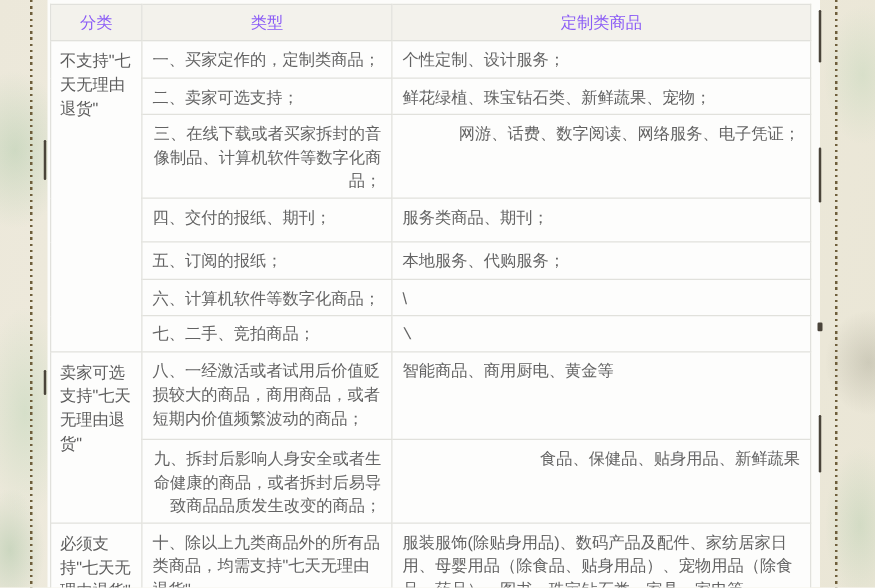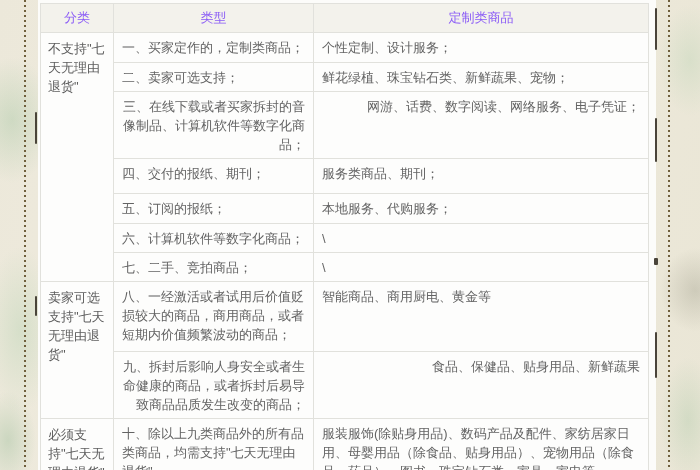--- a/index.html
+++ b/index.html
@@ -80,21 +80,21 @@
   td.cat {
     padding: 6px 6px 4px 7px;
     color: #5d5d5d;
   }
   td.type, td.ex {
     padding: 5px 8px 4px 8px;
   }
   tr.h-header { height: 29px; }
   tr.h30 { height: 30px; }
   tr.h28 { height: 28px; }
-  tr.h27 { height: 27px; }
+  tr.h27 { height: 27px; font-family: Liberation Mono, monospace; }
   tr.h35 { height: 35px; }
   tr.h65 { height: 65px; text-align: right; }
   tr.h70 { height: 70px; }
   tr.h95 { height: 95px; }
 </style>
 </head>
 <body>
 
 <div class="paper"></div>
 <div class="stitch left"></div>

